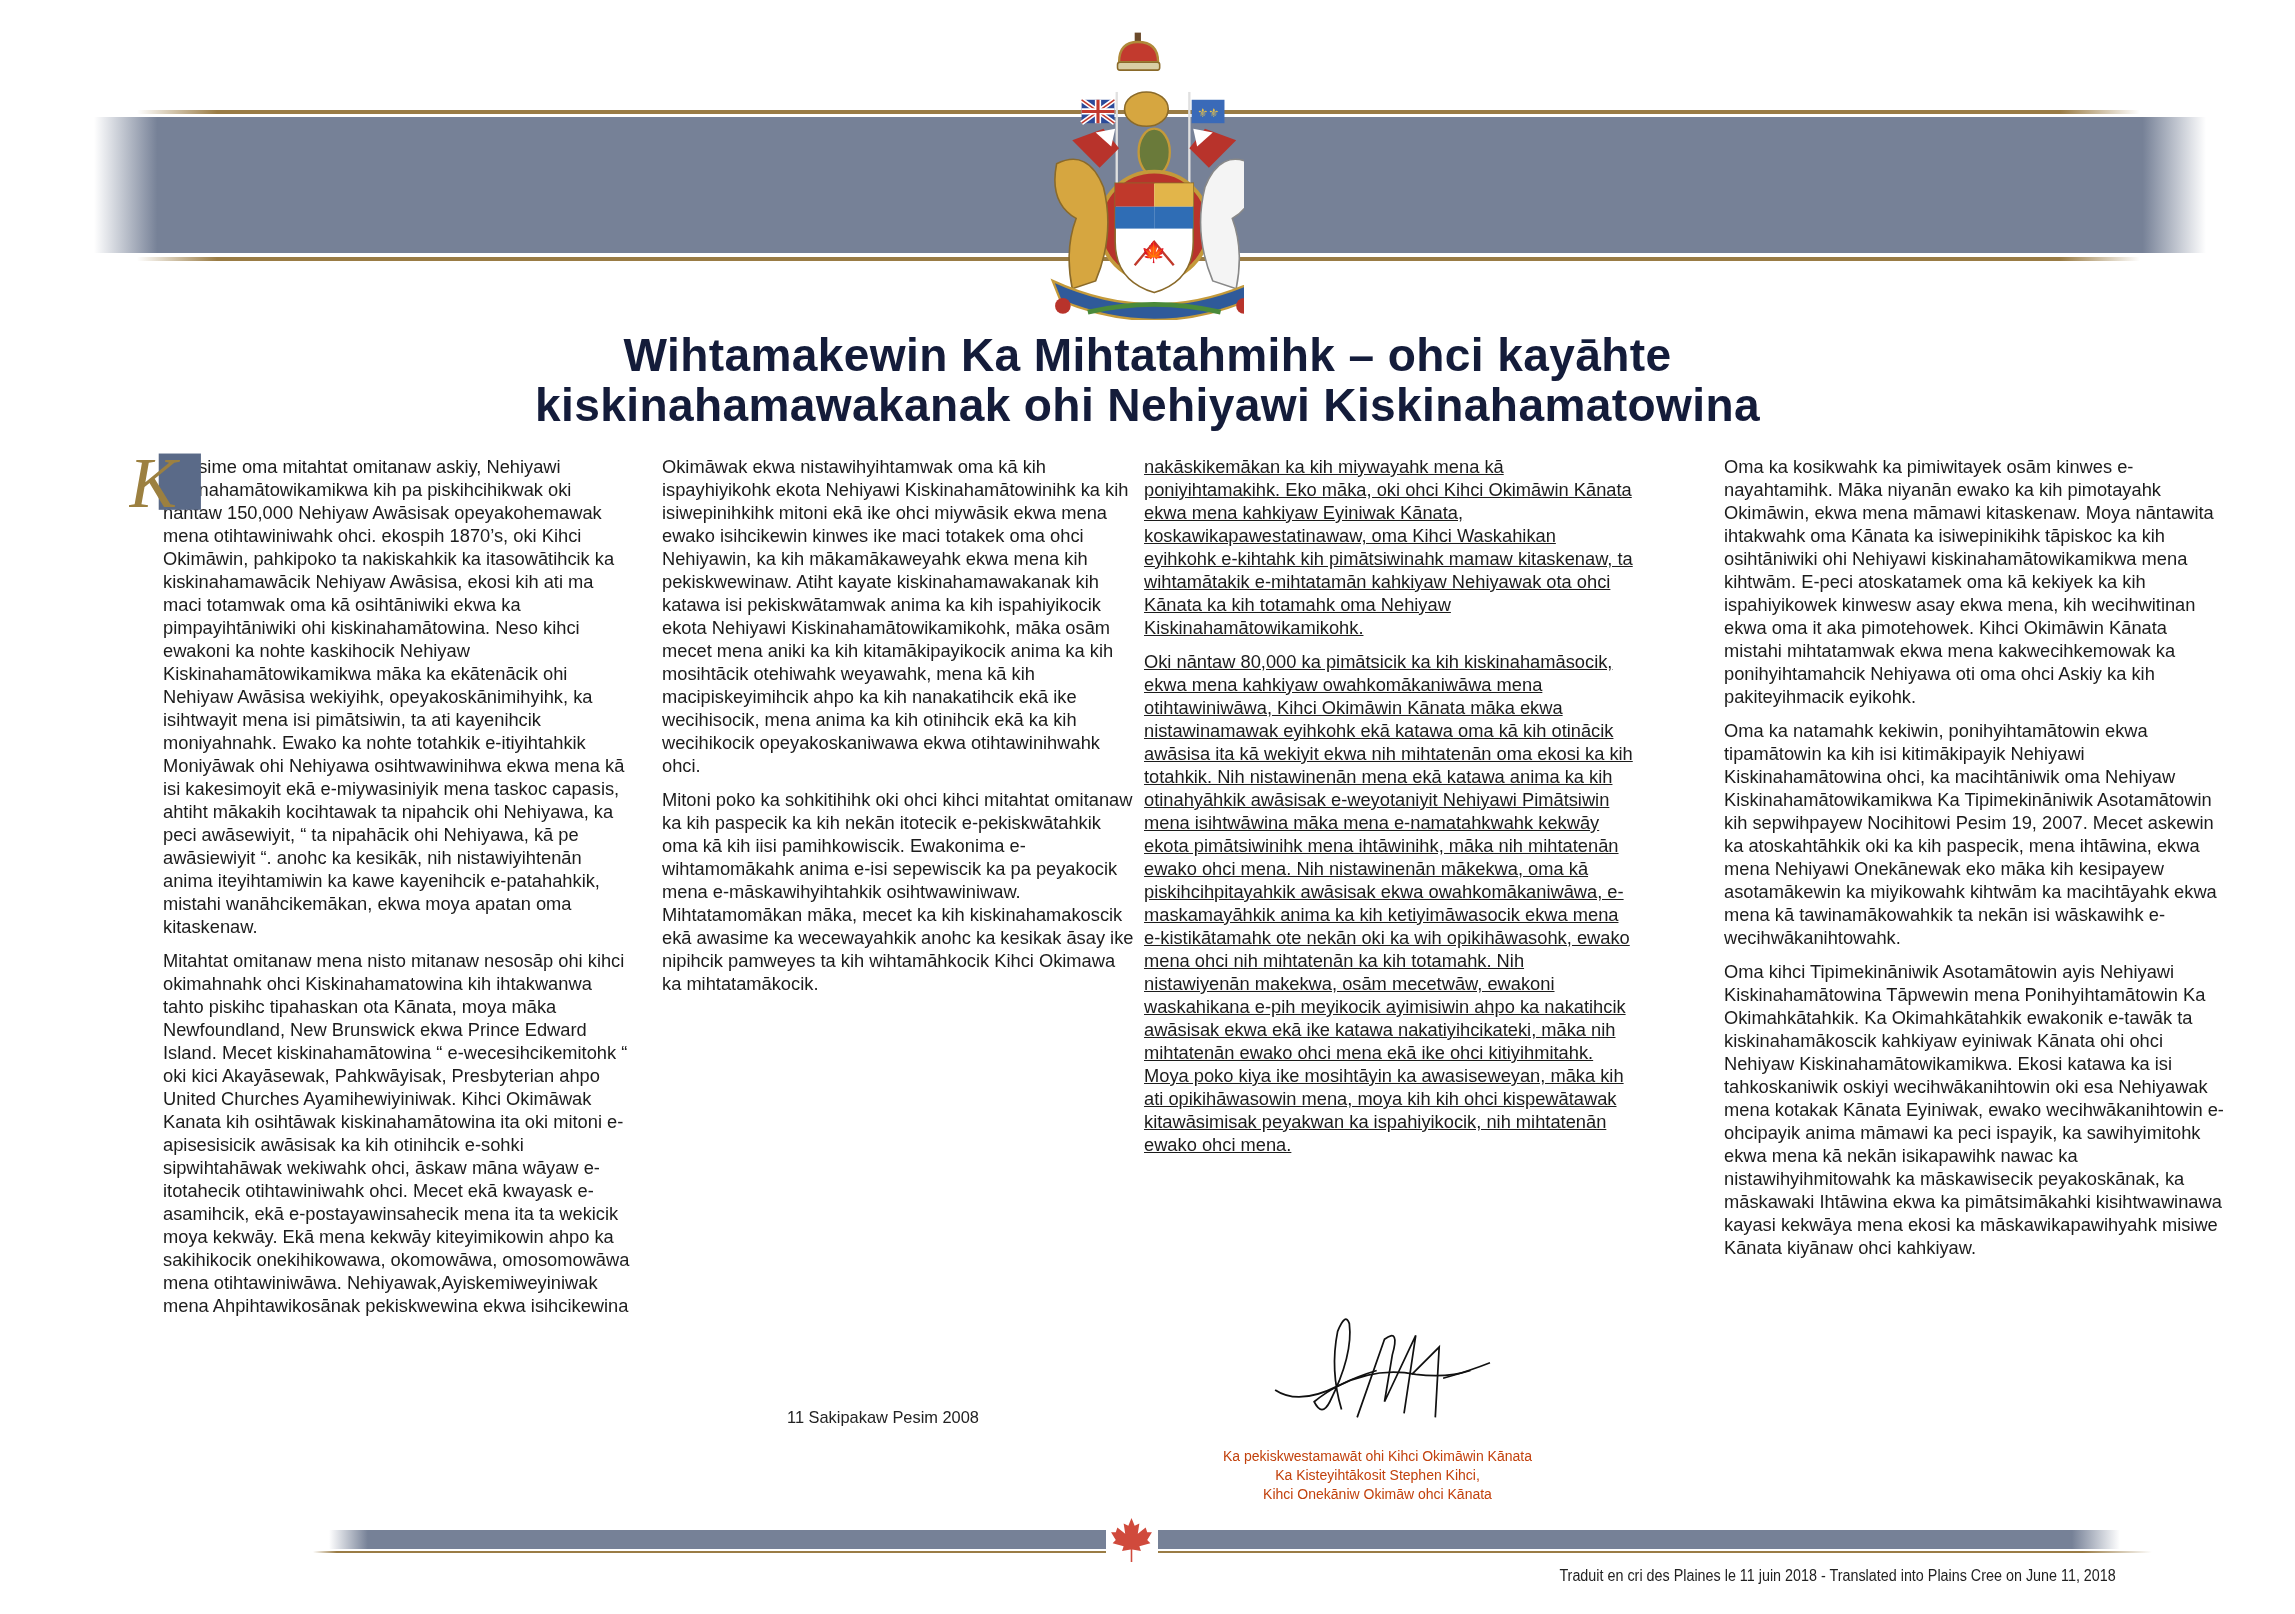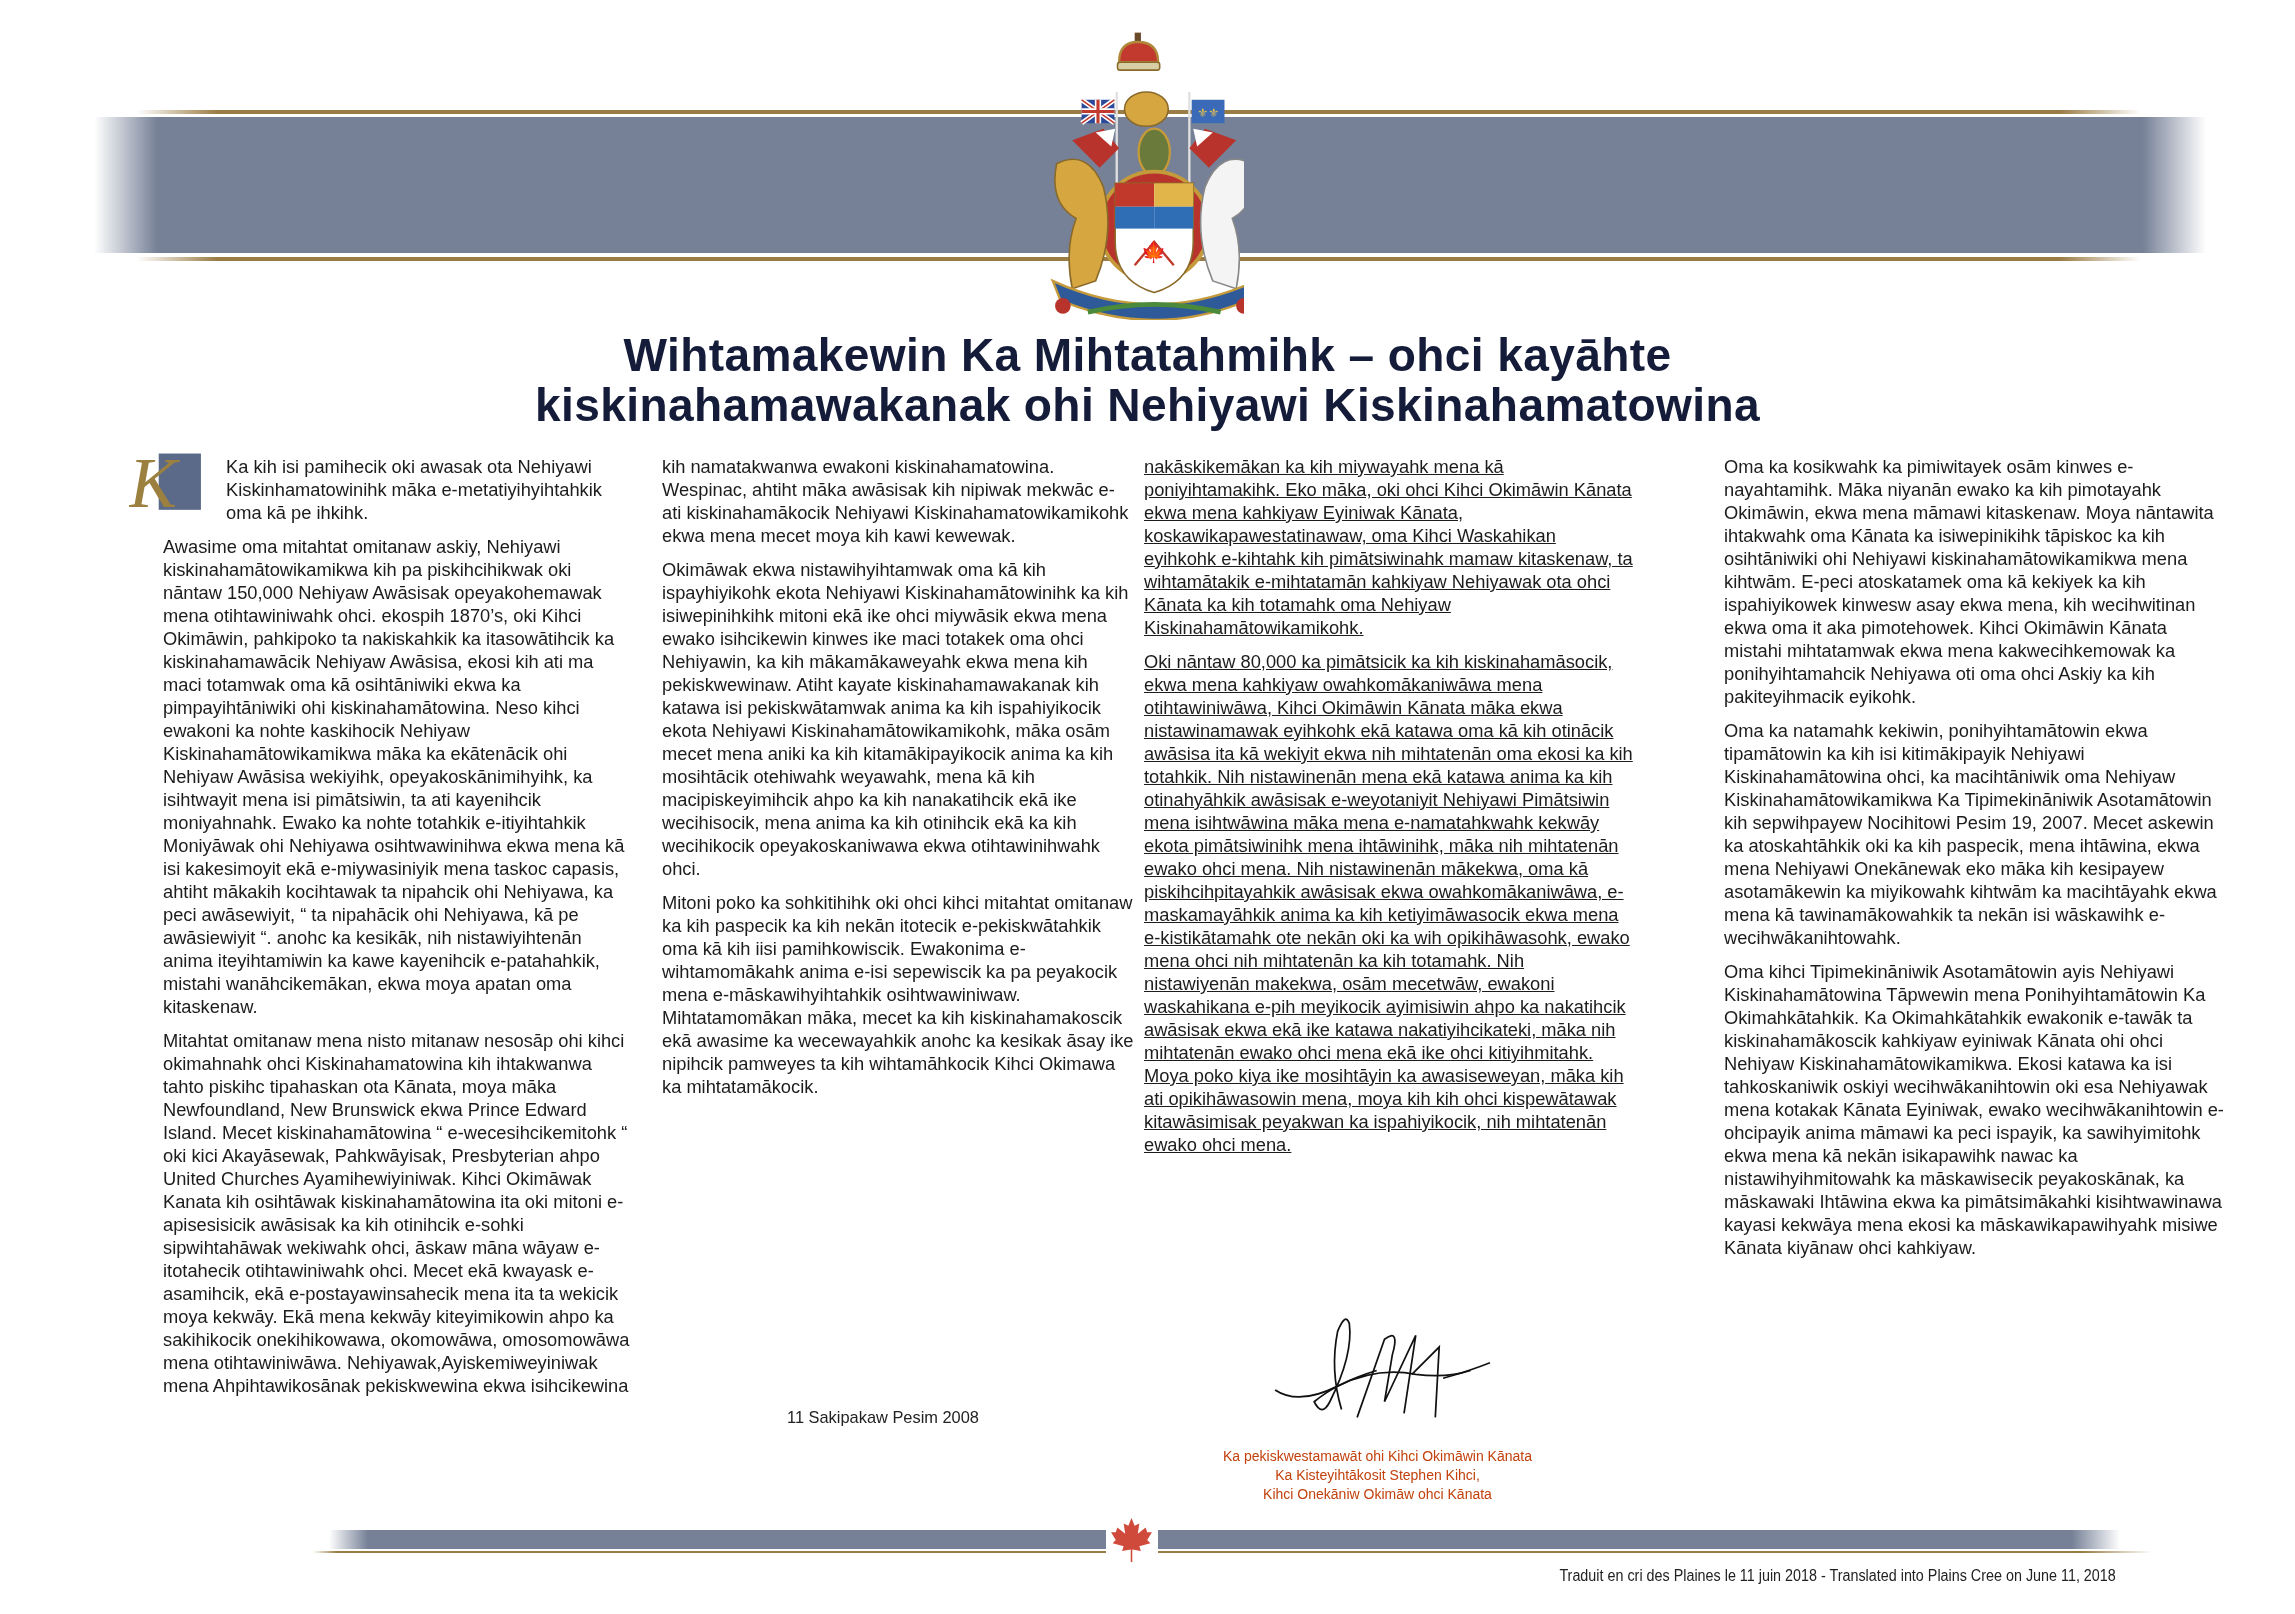--- a/index.html
+++ b/index.html
@@ -113,27 +113,25 @@
 <div class="title">
   <div>Wihtamakewin Ka Mihtatahmihk – ohci  kayāhte</div>
   <div>kiskinahamawakanak ohi Nehiyawi Kiskinahamatowina</div>
 </div>
 
 <div class="col col1">
   <svg class="dropcap" viewBox="0 0 110 85" style="font-size:23.4px">
     <rect x="38" y="8" width="54" height="72" fill="#5a6a88"></rect>
     <text x="0" y="76" font-family="Liberation Serif, serif" font-style="italic" font-size="92" fill="#9c8040">K</text>
   </svg>
-  <p class="lead">Ka kih isi pamihecik oki awasak ota Nehiyawi Kiskinhamatowinihk māka e-metatiyihyihtahkik oma kā pe ihkihk.</p>
   <p>Awasime oma mitahtat omitanaw askiy, Nehiyawi kiskinahamātowikamikwa kih pa piskihcihikwak oki nāntaw 150,000 Nehiyaw Awāsisak opeyakohemawak mena otihtawiniwahk ohci. ekospih 1870’s, oki Kihci Okimāwin, pahkipoko  ta nakiskahkik ka itasowātihcik ka kiskinahamawācik Nehiyaw Awāsisa, ekosi kih ati ma maci totamwak oma kā osihtāniwiki ekwa ka pimpayihtāniwiki ohi kiskinahamātowina. Neso kihci ewakoni ka nohte kaskihocik Nehiyaw Kiskinahamātowikamikwa māka ka ekātenācik ohi Nehiyaw Awāsisa wekiyihk, opeyakoskānimihyihk, ka isihtwayit mena isi pimātsiwin, ta ati  kayenihcik  moniyahnahk. Ewako ka nohte totahkik e-itiyihtahkik Moniyāwak ohi Nehiyawa osihtwawinihwa ekwa mena kā isi kakesimoyit ekā e-miywasiniyik  mena taskoc capasis, ahtiht mākakih kocihtawak ta nipahcik ohi Nehiyawa, ka peci awāsewiyit, “ ta nipahācik ohi Nehiyawa, kā pe awāsiewiyit “. anohc ka kesikāk, nih nistawiyihtenān anima iteyihtamiwin ka kawe kayenihcik e-patahahkik, mistahi wanāhcikemākan, ekwa  moya apatan oma kitaskenaw.</p>
   <p>Mitahtat omitanaw mena nisto mitanaw nesosāp ohi kihci okimahnahk ohci Kiskinahamatowina  kih ihtakwanwa tahto piskihc tipahaskan ota Kānata, moya māka  Newfoundland, New Brunswick ekwa Prince Edward Island. Mecet kiskinahamātowina “ e-wecesihcikemitohk “ oki kici Akayāsewak, Pahkwāyisak, Presbyterian ahpo United Churches Ayamihewiyiniwak. Kihci Okimāwak Kanata kih osihtāwak kiskinahamātowina  ita oki mitoni e-apisesisicik awāsisak ka kih otinihcik e-sohki sipwihtahāwak wekiwahk ohci, āskaw māna wāyaw e-itotahecik otihtawiniwahk ohci. Mecet ekā kwayask e-asamihcik, ekā e-postayawinsahecik mena ita ta wekicik moya kekwāy. Ekā mena kekwāy kiteyimikowin ahpo ka sakihikocik onekihikowawa, okomowāwa, omosomowāwa mena otihtawiniwāwa. Nehiyawak,Ayiskemiweyiniwak  mena Ahpihtawikosānak pekiskwewina ekwa isihcikewina</p>
 </div>
 
 <div class="col col2">
-  <p>kih namatakwanwa ewakoni kiskinahamatowina. Wespinac, ahtiht māka awāsisak kih nipiwak mekwāc e- ati kiskinahamākocik Nehiyawi Kiskinahamatowikamikohk ekwa mena mecet moya kih kawi kewewak.</p>
   <p>Okimāwak ekwa nistawihyihtamwak oma kā kih ispayhiyikohk ekota Nehiyawi Kiskinahamātowinihk ka kih isiwepinihkihk mitoni ekā ike ohci miywāsik ekwa mena ewako isihcikewin  kinwes ike maci totakek oma ohci Nehiyawin, ka kih mākamākaweyahk ekwa mena kih pekiskwewinaw. Atiht kayate kiskinahamawakanak kih katawa isi pekiskwātamwak anima ka kih ispahiyikocik ekota Nehiyawi Kiskinahamātowikamikohk, māka osām mecet mena aniki ka kih kitamākipayikocik anima ka kih mosihtācik otehiwahk weyawahk, mena kā kih macipiskeyimihcik  ahpo ka kih nanakatihcik ekā ike wecihisocik, mena anima ka kih otinihcik ekā ka kih wecihikocik opeyakoskaniwawa ekwa otihtawinihwahk ohci.</p>
   <p>Mitoni poko ka sohkitihihk oki ohci kihci mitahtat omitanaw ka kih paspecik ka kih nekān itotecik e-pekiskwātahkik oma kā kih iisi pamihkowiscik. Ewakonima e-wihtamomākahk anima e-isi sepewiscik ka pa peyakocik mena e-māskawihyihtahkik osihtwawiniwaw. Mihtatamomākan māka, mecet ka kih kiskinahamakoscik ekā awasime ka wecewayahkik anohc ka kesikak āsay ike nipihcik pamweyes ta kih wihtamāhkocik Kihci Okimawa ka mihtatamākocik.</p>
 </div>
 <div class="date">11 Sakipakaw Pesim 2008</div>
 
 <div class="col col3">
   <p>nakāskikemākan ka kih miywayahk mena kā poniyihtamakihk. Eko māka, oki ohci Kihci Okimāwin Kānata ekwa mena kahkiyaw Eyiniwak Kānata, koskawikapawestatinawaw, oma Kihci Waskahikan eyihkohk e-kihtahk kih pimātsiwinahk mamaw kitaskenaw, ta wihtamātakik e-mihtatamān kahkiyaw Nehiyawak ota ohci Kānata  ka kih totamahk oma Nehiyaw Kiskinahamātowikamikohk.</p>
   <p>Oki nāntaw 80,000 ka pimātsicik ka kih kiskinahamāsocik, ekwa mena kahkiyaw owahkomākaniwāwa  mena otihtawiniwāwa, Kihci Okimāwin Kānata māka ekwa nistawinamawak eyihkohk ekā katawa oma kā kih otinācik awāsisa ita kā wekiyit ekwa nih mihtatenān oma ekosi ka kih totahkik. Nih nistawinenān mena ekā katawa anima ka kih otinahyāhkik awāsisak e-weyotaniyit Nehiyawi Pimātsiwin mena isihtwāwina māka mena e-namatahkwahk kekwāy ekota pimātsiwinihk mena ihtāwinihk, māka nih mihtatenān ewako ohci mena. Nih nistawinenān mākekwa, oma kā piskihcihpitayahkik awāsisak ekwa owahkomākaniwāwa, e-maskamayāhkik anima ka kih ketiyimāwasocik ekwa mena e-kistikātamahk ote nekān oki ka wih opikihāwasohk, ewako mena ohci nih mihtatenān ka kih totamahk. Nih nistawiyenān makekwa, osām mecetwāw, ewakoni waskahikana e-pih meyikocik ayimisiwin ahpo ka nakatihcik awāsisak ekwa ekā ike katawa nakatiyihcikateki, māka nih mihtatenān ewako ohci mena ekā ike ohci kitiyihmitahk. Moya poko kiya ike mosihtāyin ka awasiseweyan, māka kih ati opikihāwasowin mena, moya kih kih ohci kispewātawak kitawāsimisak peyakwan ka ispahiyikocik, nih mihtatenān ewako ohci mena.</p>
 </div>
 

